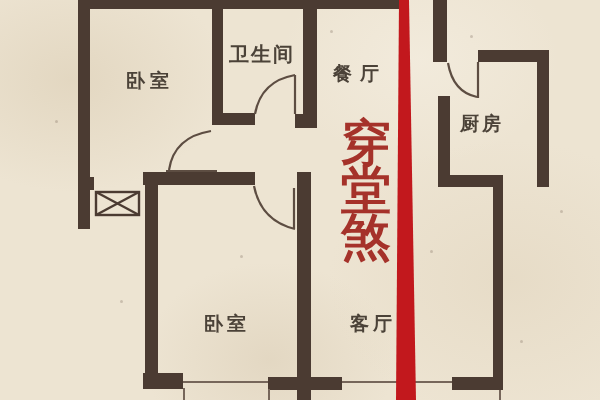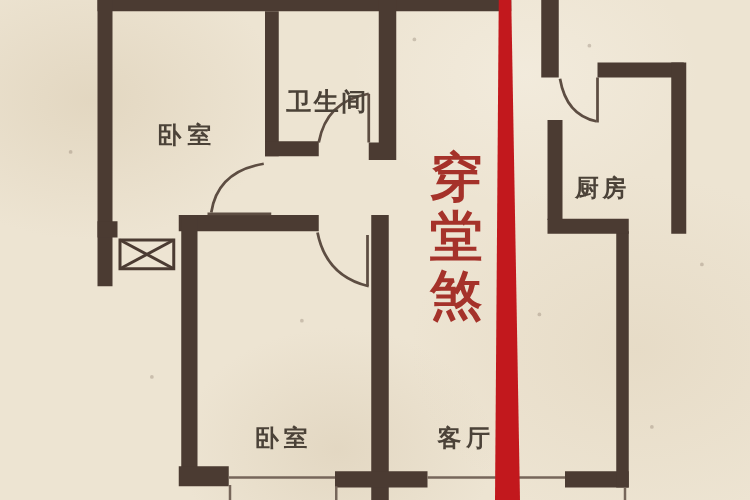--- a/index.html
+++ b/index.html
@@ -10,26 +10,26 @@
       radial-gradient(220px 160px at 12% 20%, rgba(214,199,172,.45), rgba(214,199,172,0) 70%),
       radial-gradient(260px 200px at 85% 70%, rgba(221,207,182,.40), rgba(221,207,182,0) 70%),
       radial-gradient(180px 140px at 45% 90%, rgba(208,192,165,.35), rgba(208,192,165,0) 70%),
       radial-gradient(200px 150px at 70% 15%, rgba(246,240,228,.55), rgba(246,240,228,0) 70%);
     font-family:"Liberation Sans","DejaVu Sans",sans-serif;
   }
   .speck{position:absolute;width:3px;height:3px;border-radius:50%;background:rgba(110,95,80,.28);}
   svg.plan{position:absolute;left:0;top:0;}
   .room-label{
     position:absolute;color:#4b4238;font-weight:600;font-size:19px;
-    letter-spacing:4px;white-space:nowrap;line-height:1;margin-top:28px;
+    letter-spacing:4px;white-space:nowrap;line-height:1;
   }
   .annotation{
     position:absolute;left:341px;top:120px;width:48px;
     font-family:"Liberation Serif","DejaVu Serif",serif;
-    font-weight:700;font-size:42px;line-height:47px;color:#a5322a;
+    font-weight:700;font-size:50px;line-height:47px;color:#a5322a;
     word-break:break-all;text-align:center;
   }
 </style>
 </head>
 <body>
 
 <div class="stage">
 
   <div class="speck" style="left:55px;top:120px"></div>
   <div class="speck" style="left:330px;top:30px"></div>
@@ -87,19 +87,20 @@
       <line x1="184" y1="388" x2="184" y2="400"></line>
       <line x1="269" y1="389" x2="269" y2="400"></line>
       <line x1="500" y1="390" x2="500" y2="400"></line>
     </g>
 
     <polygon points="399,0 409,0 416,400 396,400" fill="#c2181d"></polygon>
   </svg>
 
   <div class="room-label" style="left:126px;top:71px;letter-spacing:5px">卧室</div>
   <div class="room-label" style="left:229px;top:44px;font-size:20px;letter-spacing:2px">卫生间</div>
+  <div class="room-label" style="left:333px;top:64px;letter-spacing:8px">餐厅</div>
   <div class="room-label" style="left:460px;top:114px;letter-spacing:3px">厨房</div>
   <div class="room-label" style="left:204px;top:314px;letter-spacing:4px">卧室</div>
   <div class="room-label" style="left:350px;top:314px;letter-spacing:4px">客厅</div>
 
   <div class="annotation">穿堂煞</div>
 
 </div>
 
 </body></html>

